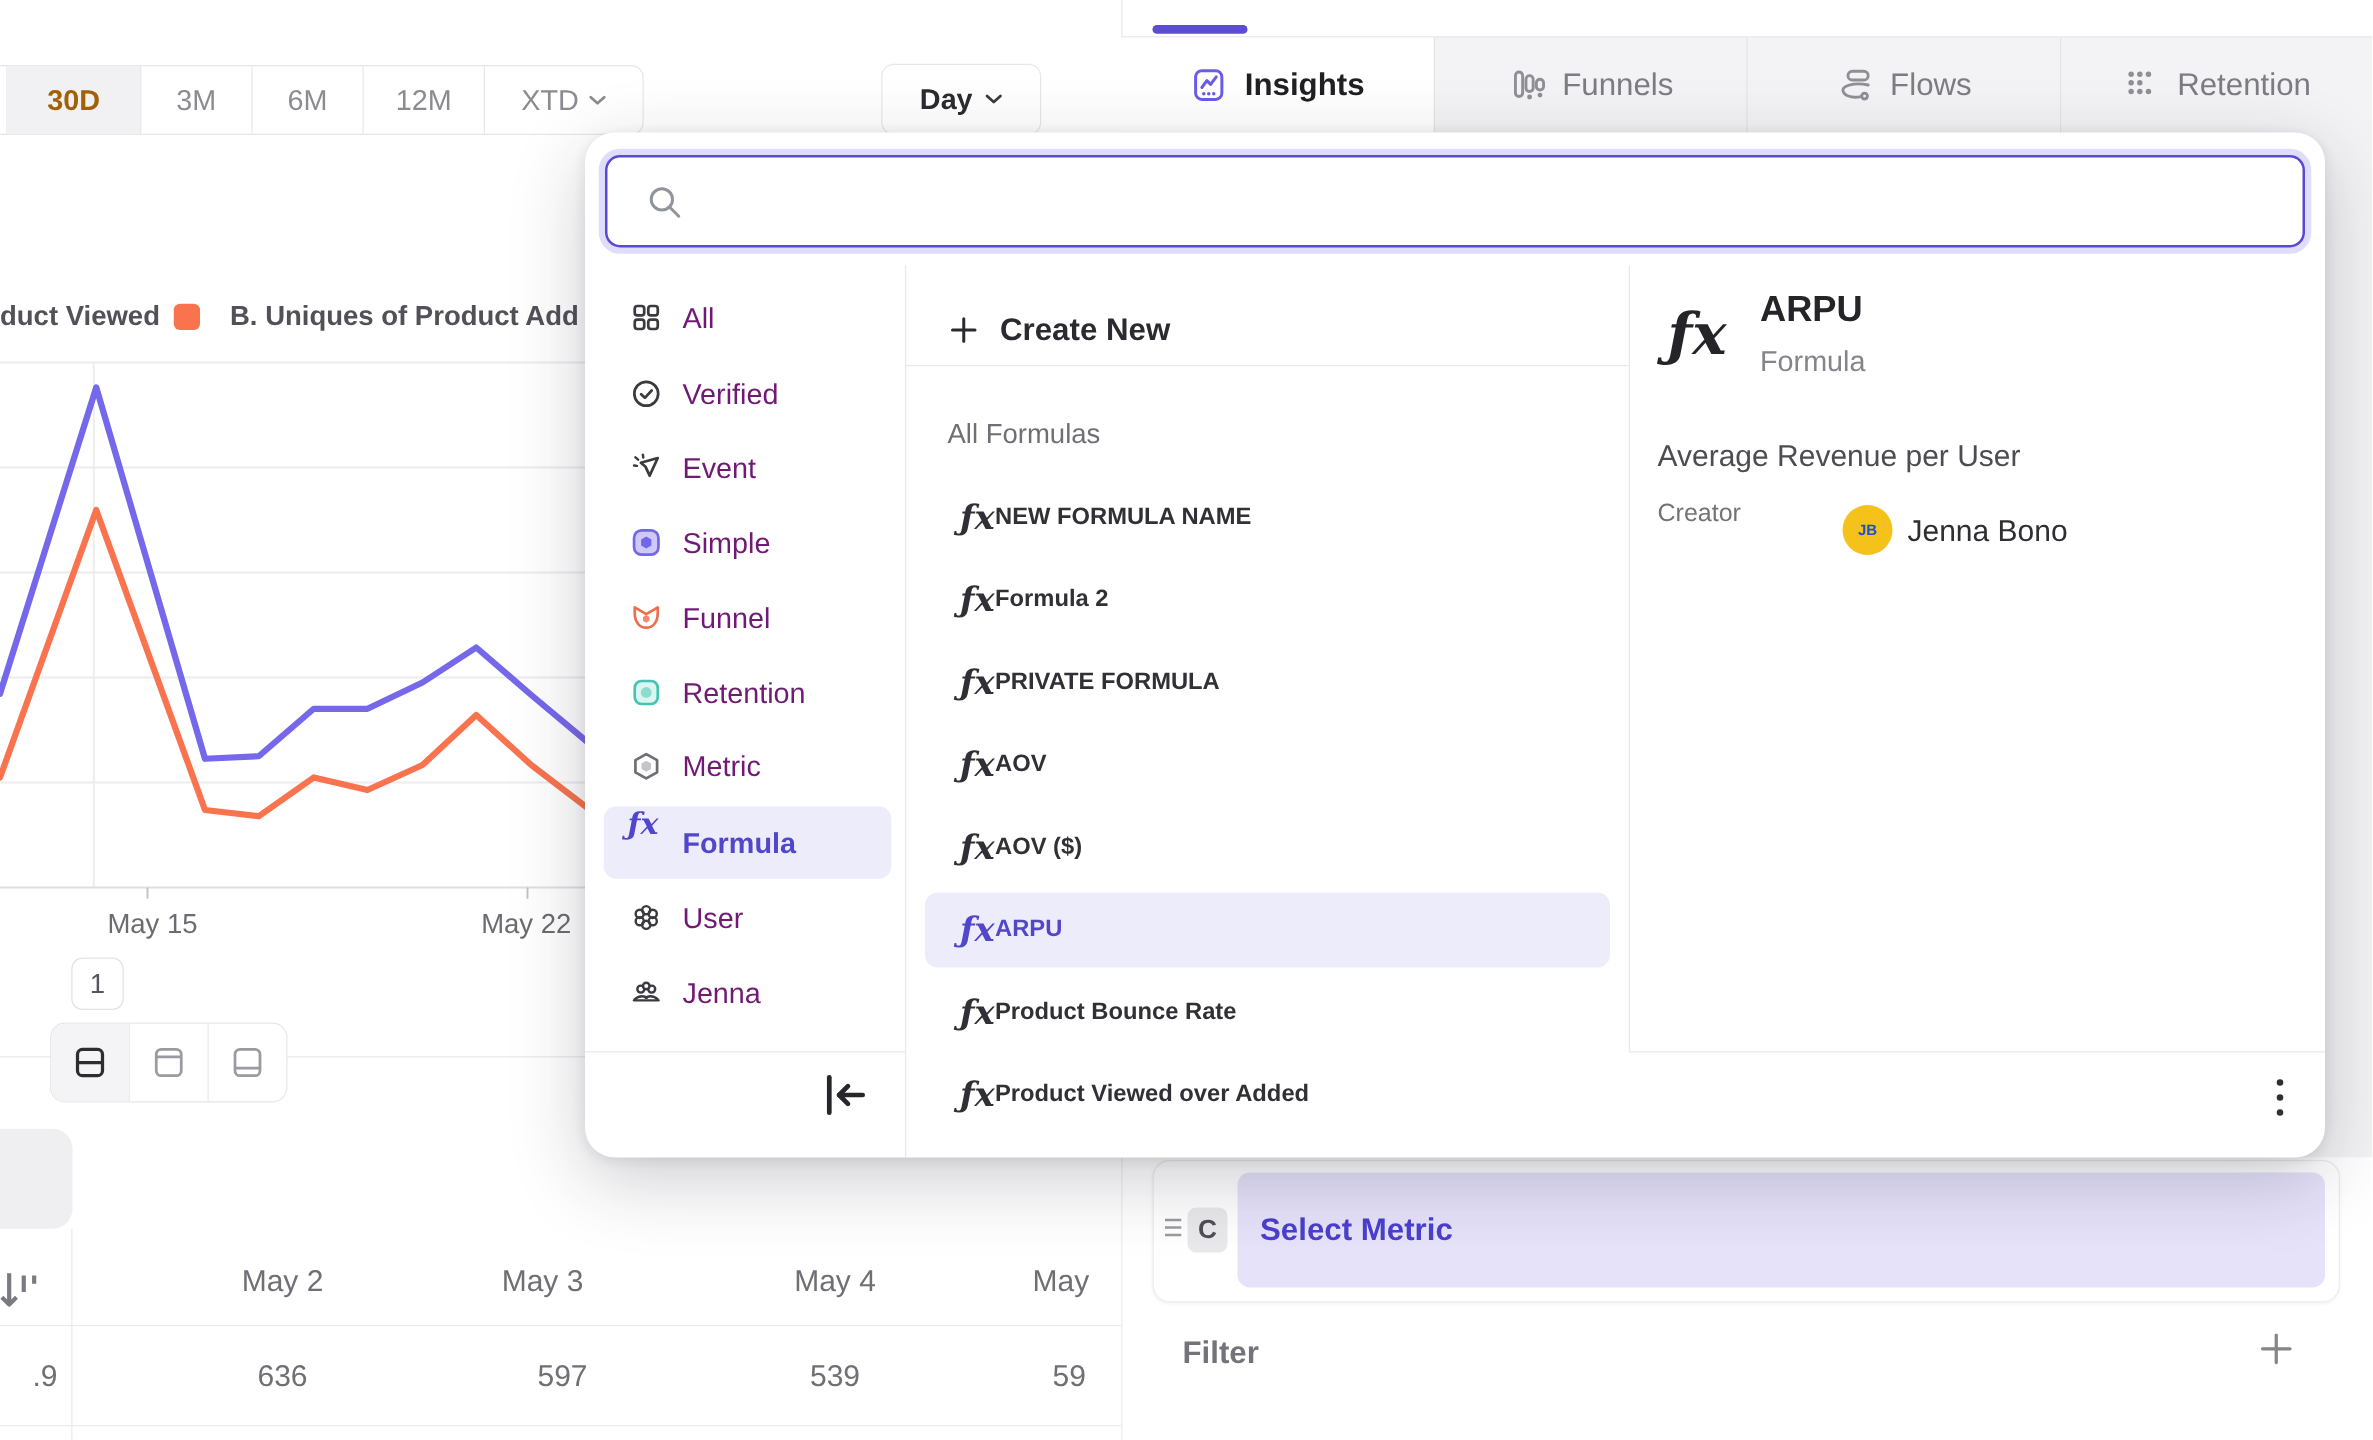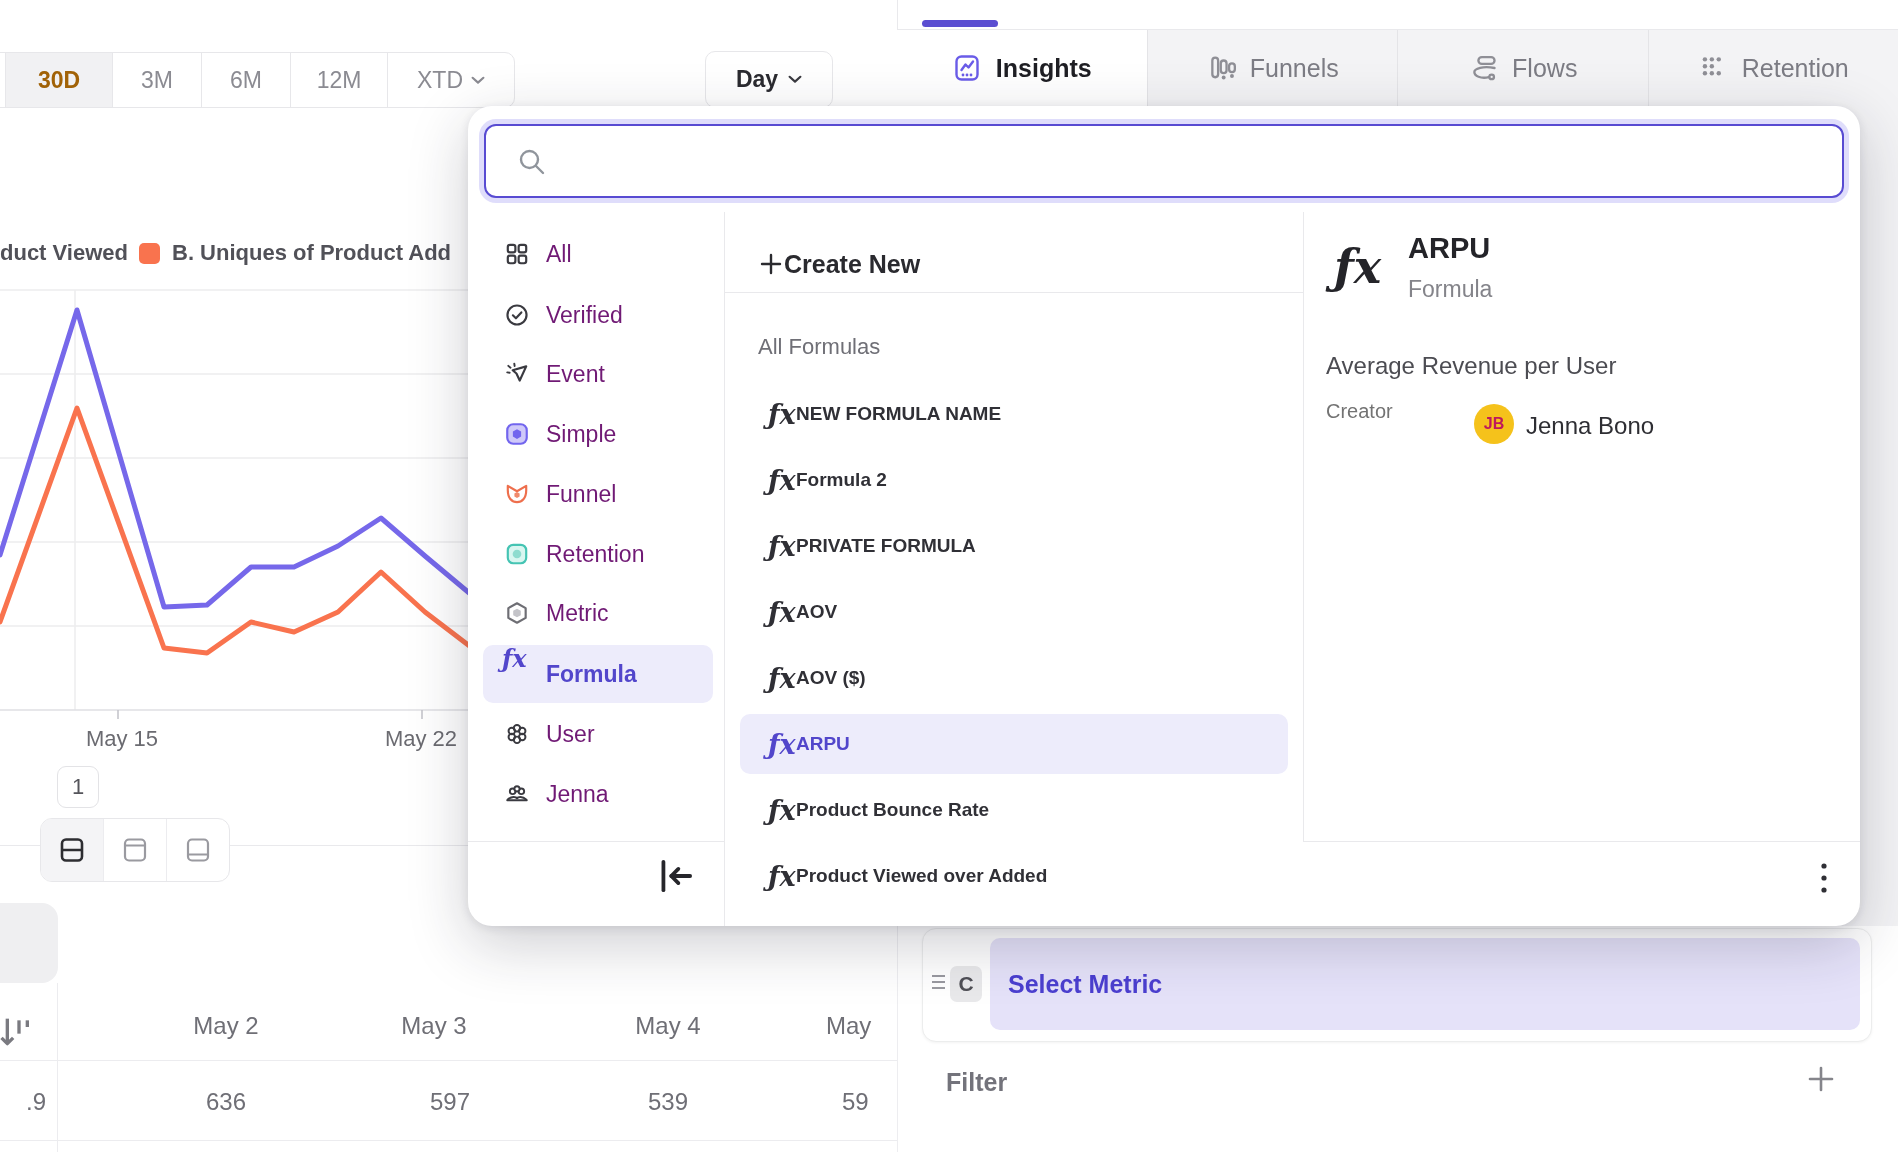--- a/index.html
+++ b/index.html
@@ -78,34 +78,34 @@
                     font-family:"Liberation Sans",sans-serif;font-size:25px;color:#3c3c42;background:transparent;}
   .search-box input::placeholder{color:#9aa0a8;}
   .m-vline{background:#e9e9ec;width:1px;}
   .m-hline{background:#e9e9ec;height:1px;}
   .cat-row{left:0;width:256px;height:56px;display:flex;align-items:center;cursor:pointer;}
   .cat-icon{position:absolute;left:36px;width:26px;height:26px;}
   .cat-label{position:absolute;left:78px;font-size:23px;font-weight:500;color:#701a75;}
   .cat-pill{left:15px;width:230px;height:58px;border-radius:10px;background:#edecfb;}
   .cat-row.sel .cat-label{color:#5246cb;font-weight:600;}
   .fx{font-family:"DejaVu Serif",serif;font-style:italic;font-weight:600;color:#2f2f35;}
-  .create-row{left:290px;top:130px;height:56px;display:flex;align-items:center;cursor:pointer;}
+  .create-row{left:290px;top:130px;height:56px;display:flex;align-items:center;gap:16px;cursor:pointer;}
   .create-label{font-size:25px;font-weight:600;color:#2a2a2f;}
   .section-label{left:290px;top:228px;font-size:22px;color:#6f6f76;}
   .f-row{left:272px;width:548px;height:60px;display:flex;align-items:center;cursor:pointer;border-radius:10px;}
   .f-icon{position:absolute;left:28px;font-size:27px;}
   .f-label{position:absolute;left:56px;font-size:19px;font-weight:700;color:#303036;white-space:nowrap;}
   .f-row.sel{background:#edecfb;}
   .f-row.sel .f-label,.f-row.sel .f-icon{color:#5246cb;}
   .d-title{left:940px;top:126px;font-size:29px;font-weight:700;color:#242429;}
   .d-type{left:940px;top:170px;font-size:23px;color:#84848a;}
   .d-desc{left:858px;top:246px;font-size:24px;color:#4c4c52;}
   .d-creator{left:858px;top:294px;font-size:20px;color:#737373;}
   .avatar{left:1006px;top:298px;width:40px;height:40px;border-radius:50%;background:#f5c21b;
-          color:#be185d;font-size:16px;font-weight:700;}
+          color:#1d4ed8;font-size:12px;font-weight:700;}
   .d-name{left:1058px;top:306px;font-size:24px;color:#2e2e33;}
   .kebab{left:1336px;top:748px;width:40px;height:48px;cursor:pointer;}
   .collapse-btn{left:186px;top:750px;width:44px;height:40px;cursor:pointer;}
 </style>
 </head>
 <body>
 
 <div id="app">
 
   <div class="ab right-bg"></div>
@@ -173,21 +173,21 @@
 
   <div class="ab day-btn">
     <span>Day</span>
     <svg width="14" height="9" viewBox="0 0 13 8">
       <polyline points="1.5,1.5 6.5,6 11.5,1.5" fill="none" stroke="#3a3a40" stroke-width="2" stroke-linecap="round" stroke-linejoin="round"></polyline>
     </svg>
   </div>
 
   <div class="ab legend-a nowrap">duct Viewed</div>
   <div class="ab legend-sq"></div>
-  <div class="ab legend-b nowrap" style="width:460px;overflow:hidden;">B. Uniques of Product Add</div>
+  <div class="ab legend-b nowrap" style="width:460px;overflow:hidden;margin-left:12px;">B. Uniques of Product Add</div>
 
   <svg class="ab" style="left:0;top:282px;" width="897" height="440" viewBox="0 0 897 440">
     <g>
       <line x1="0" y1="8" x2="897" y2="8" stroke="#ececee" stroke-width="1.5"></line>
       <line x1="0" y1="92" x2="897" y2="92" stroke="#ececee" stroke-width="1.5"></line>
       <line x1="0" y1="176" x2="897" y2="176" stroke="#ececee" stroke-width="1.5"></line>
       <line x1="0" y1="260" x2="897" y2="260" stroke="#ececee" stroke-width="1.5"></line>
       <line x1="0" y1="344" x2="897" y2="344" stroke="#ececee" stroke-width="1.5"></line>
       <line x1="75" y1="8" x2="75" y2="428" stroke="#ececee" stroke-width="1.5"></line>
       <line x1="0" y1="428" x2="897" y2="428" stroke="#dfdfe3" stroke-width="1.5"></line>

